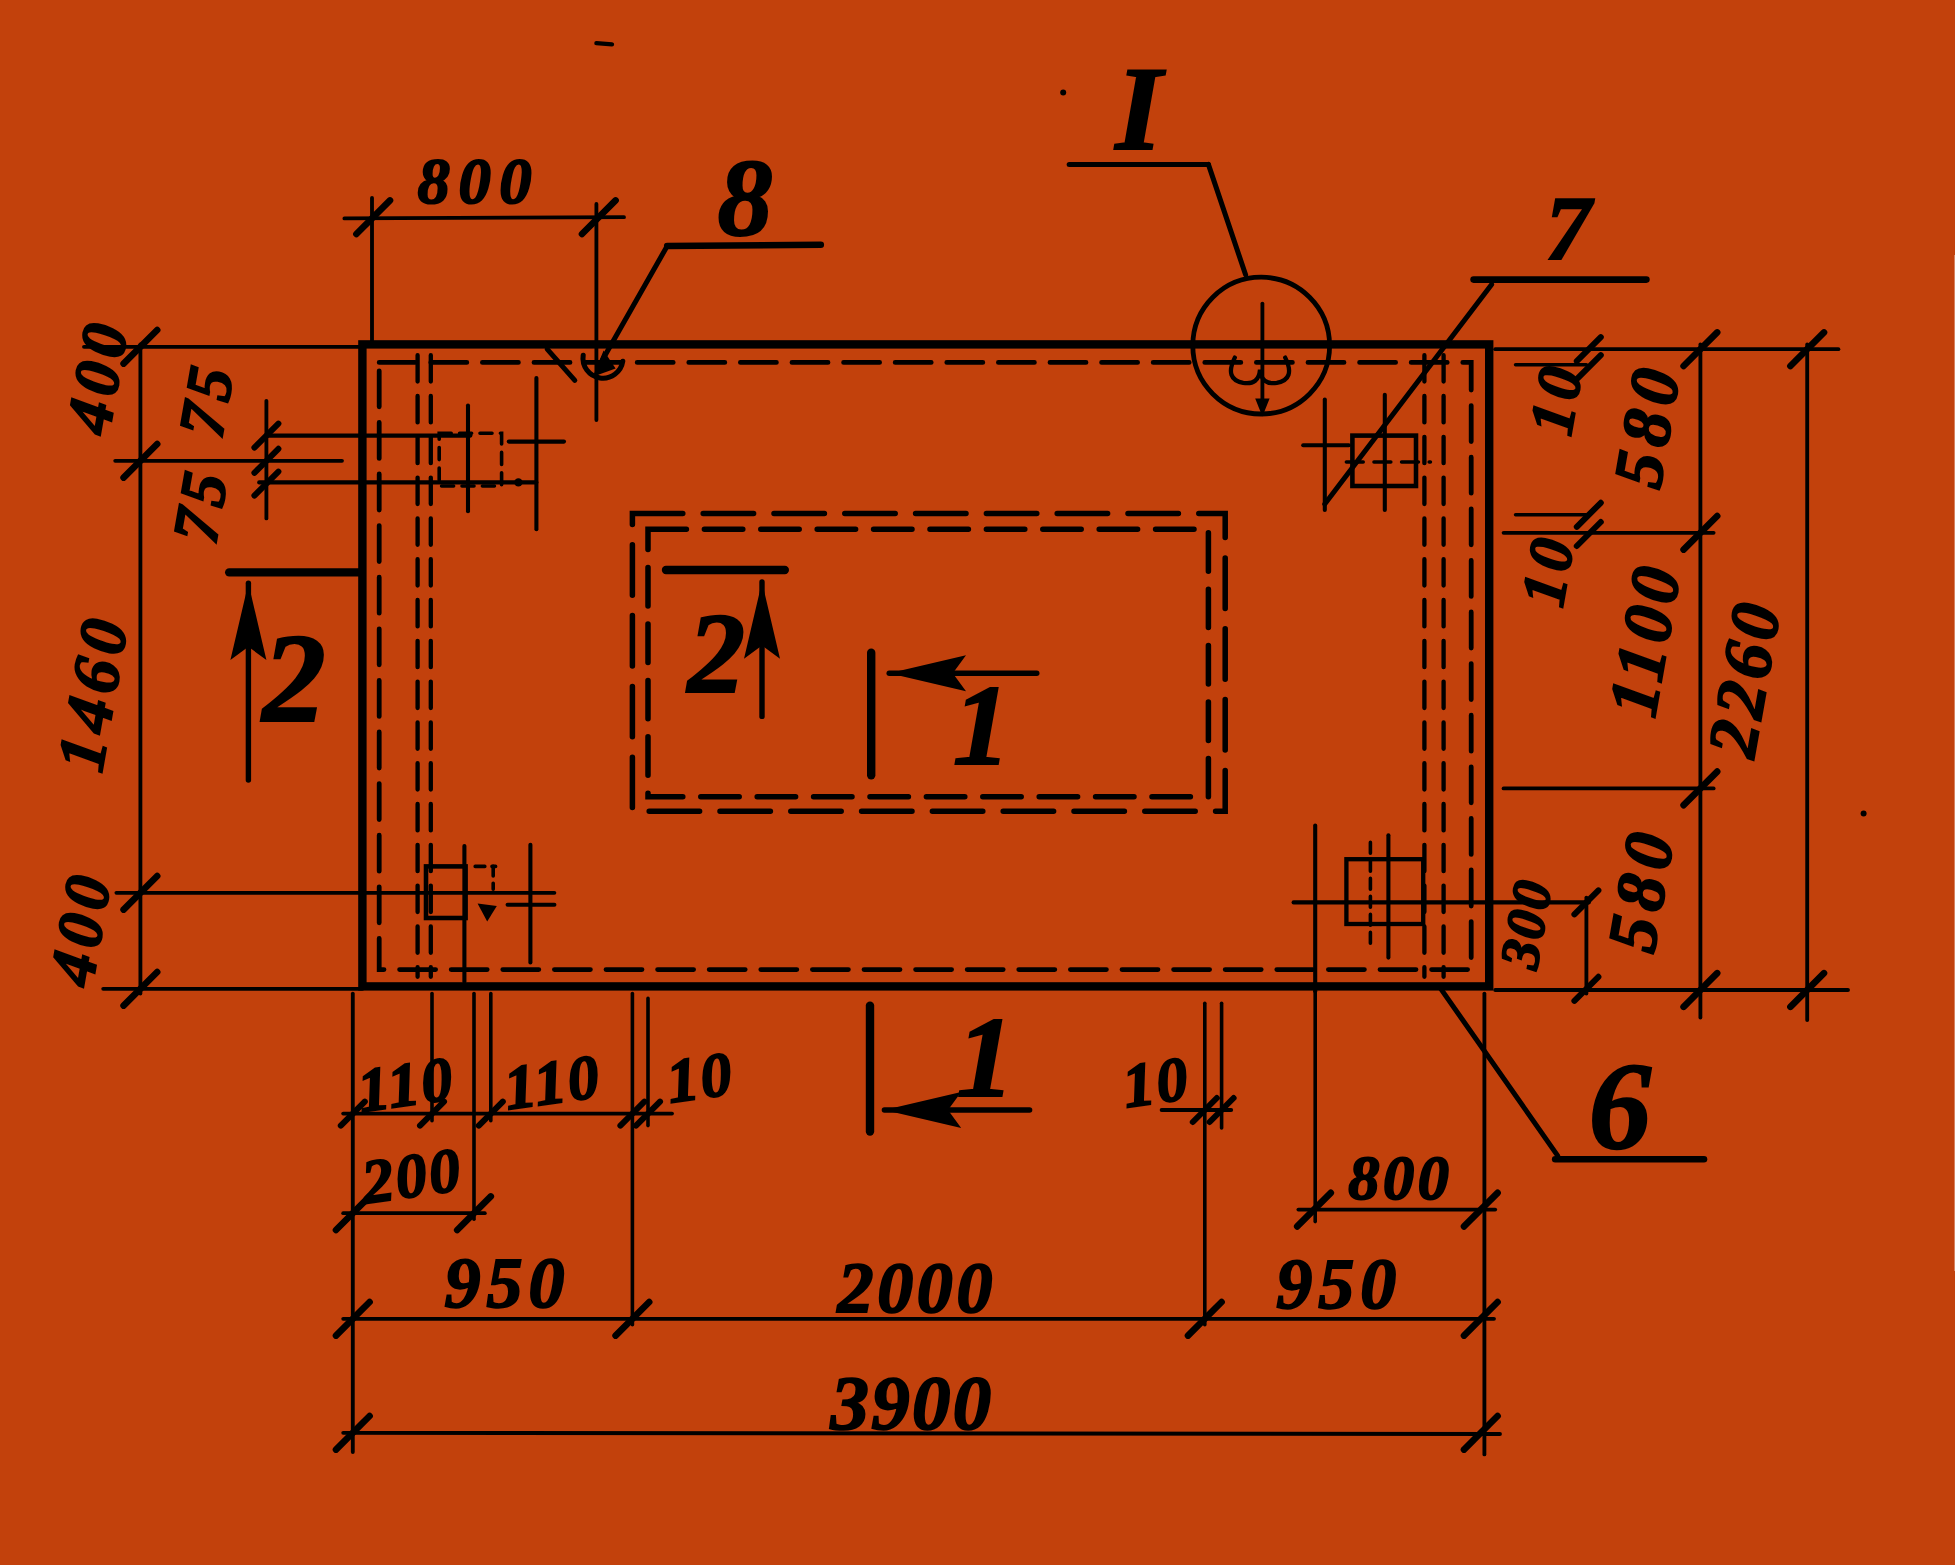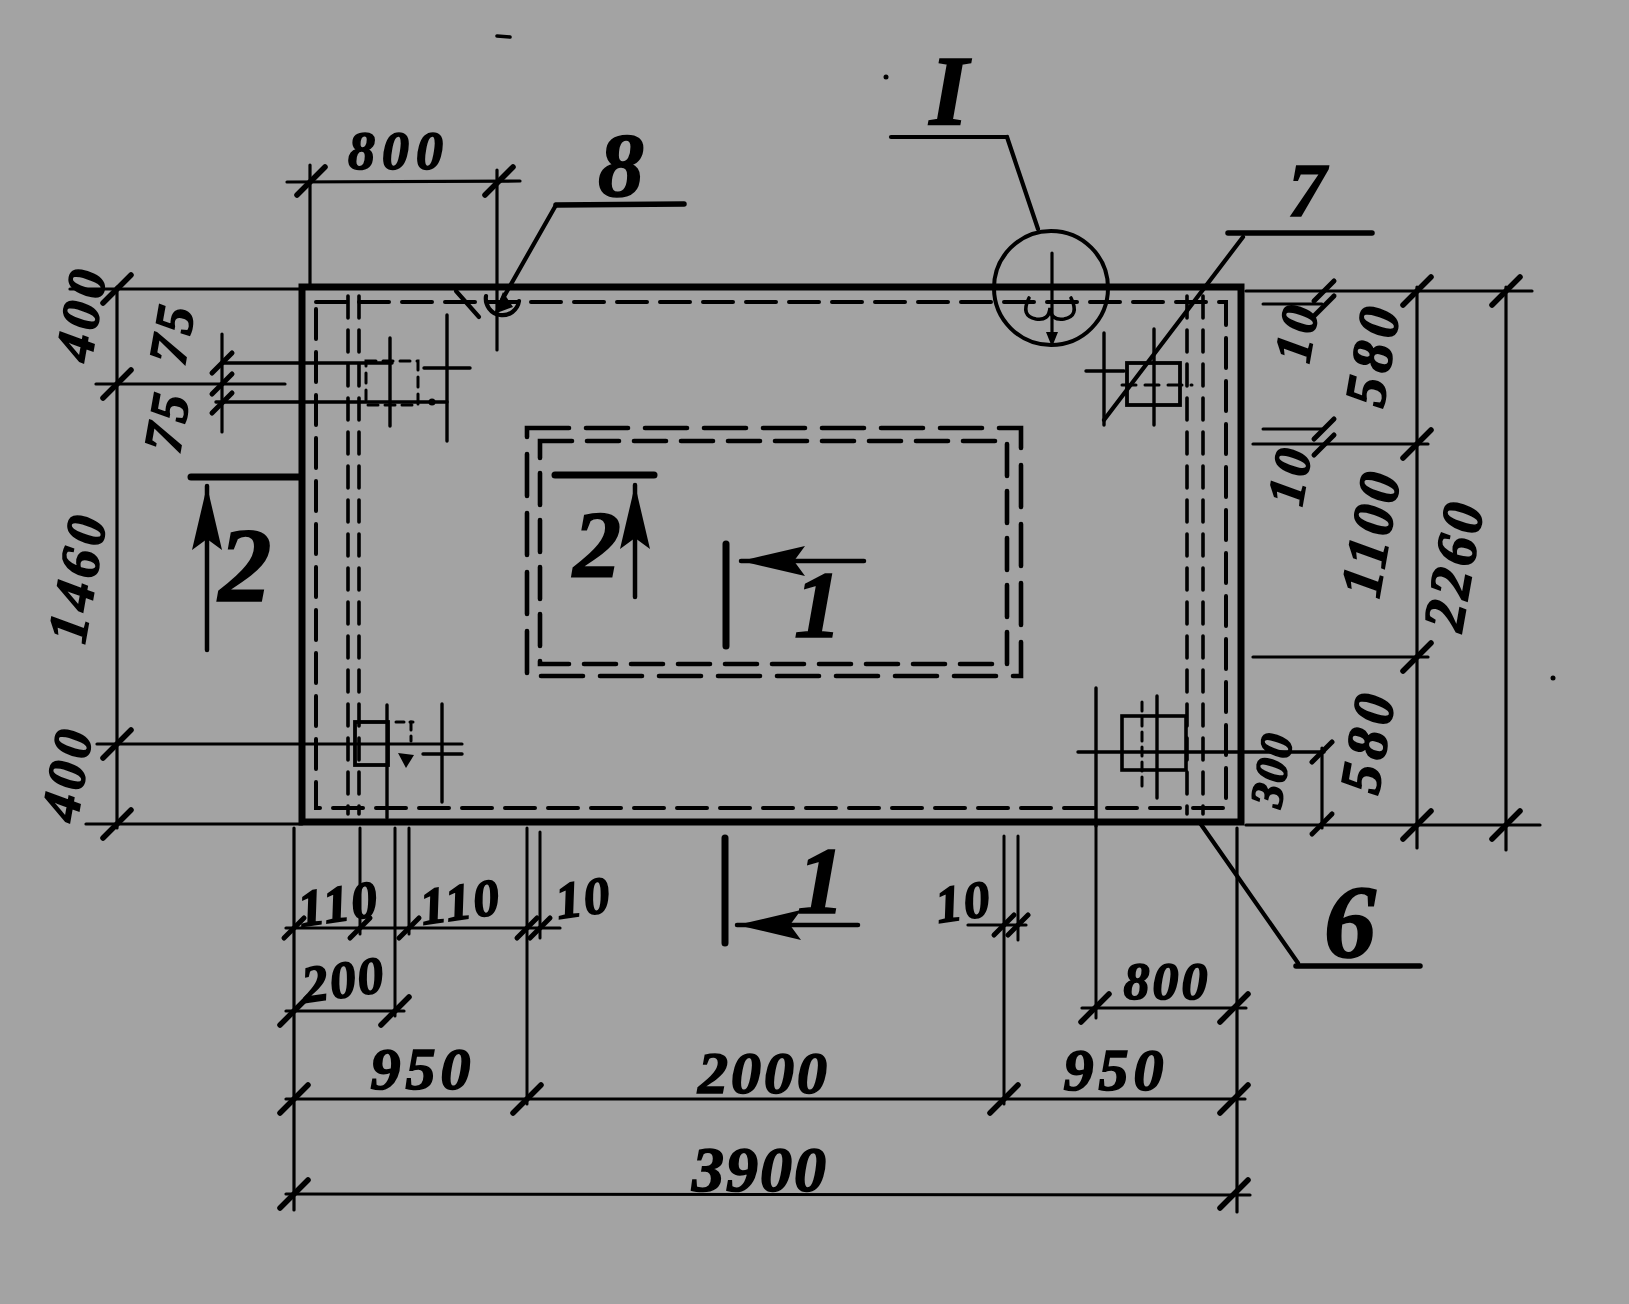--- a/index.html
+++ b/index.html
@@ -1,16 +1,16 @@
 <!DOCTYPE html>
 <html><head>
 <meta charset="utf-8">
 <style>
   html,body{margin:0;padding:0;background:#fff;}
-  .wrap{width:1629px;height:1304px;position:relative;background:#a3a3a3;}
+  .wrap{width:1629px;height:1304px;position:relative;background:#c2410c;}
   text{font-family:"Liberation Serif",serif;font-style:italic;font-weight:bold;fill:#000;stroke:#000;stroke-width:1.6;}
 </style>
 </head>
 <body>
 <div class="wrap">
 <svg width="1629" height="1304" viewBox="0 0 1629 1304">
 <defs>
   <path id="k" d="M-14 14 L14 -14" stroke="#000" stroke-width="5.5" fill="none" stroke-linecap="round"></path>
   <path id="k2" d="M-10 10 L10 -10" stroke="#000" stroke-width="5" fill="none" stroke-linecap="round"></path>
 </defs>

